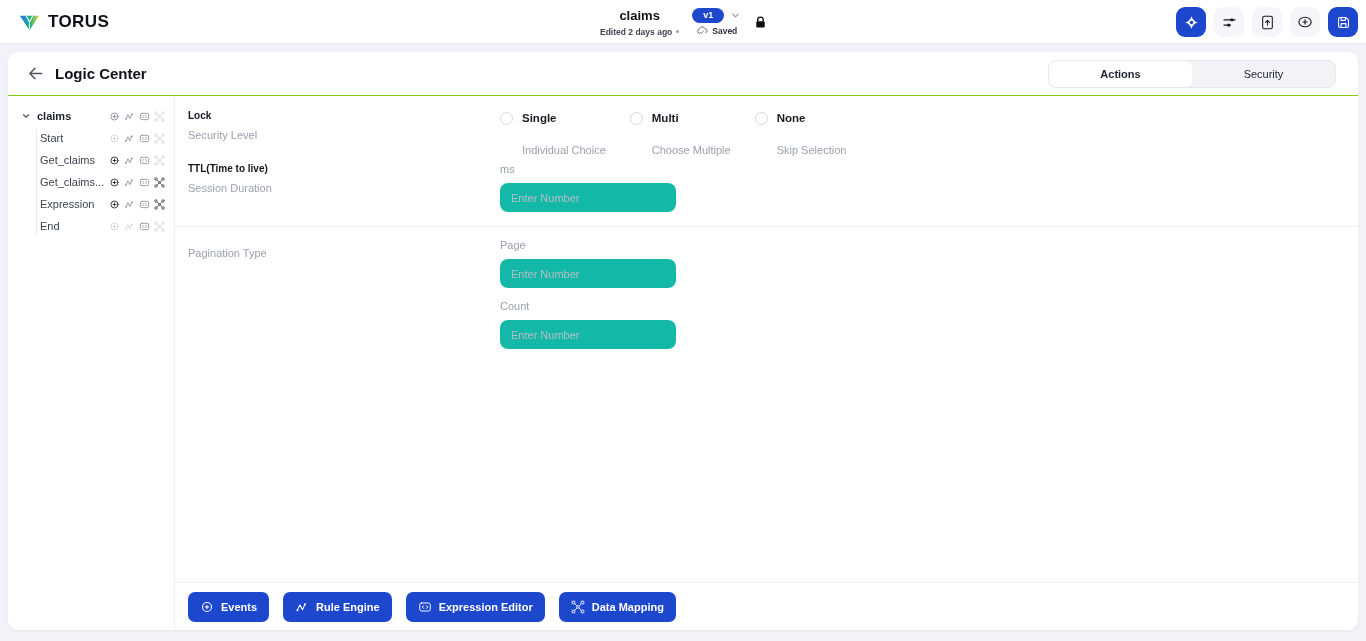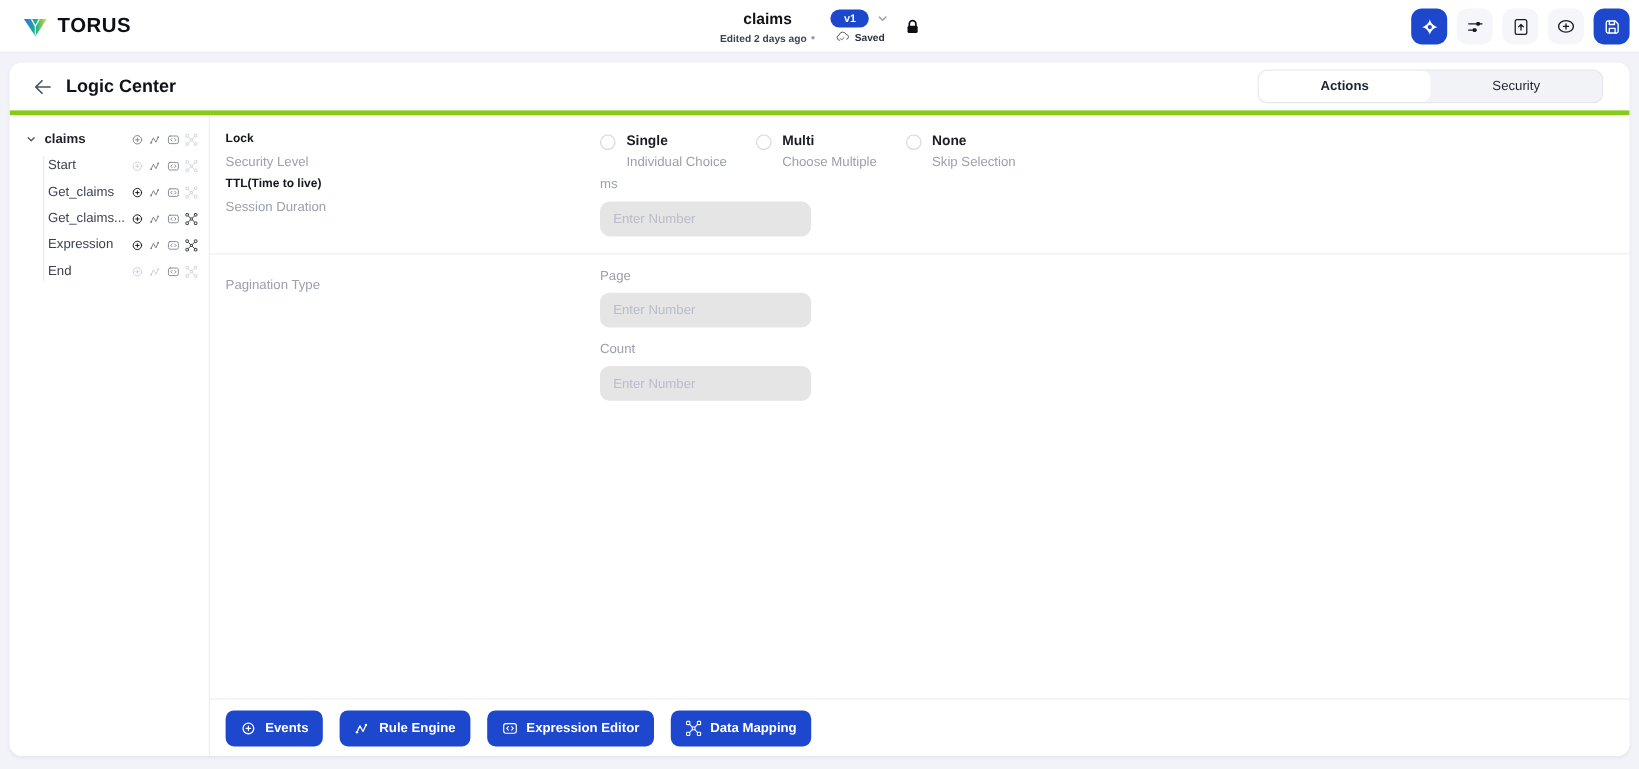--- a/index.html
+++ b/index.html
@@ -26,21 +26,21 @@
   .saved-row { display:flex; align-items:center; gap:4px; font-size:8.5px; font-weight:700; color:#2c313c; }
 
   .topbar-actions { position:absolute; right:8px; top:7px; display:flex; gap:8px; }
   .tb-btn { width:30px; height:30px; border-radius:9px; display:flex; align-items:center; justify-content:center; border:none; cursor:pointer; }
   .tb-btn.light { background:#f5f6f9; }
   .tb-btn.blue { background:#1d47cc; }
 
   
   .card { position:absolute; left:8px; right:8px; top:52px; bottom:11px; background:#fff; border-radius:10px;
           box-shadow:0 1px 3px rgba(20,24,40,.05); display:flex; flex-direction:column; overflow:hidden; }
-  .card-header { height:44px; flex:0 0 44px; display:flex; align-items:center; padding:0 22px 0 16px; border-bottom:4px solid #84cc16; }
+  .card-header { height:44px; flex:0 0 44px; display:flex; align-items:center; padding:0 22px 0 16px; border-bottom:1px solid #84cc16; }
   .back-btn { width:22px; height:22px; background:none; border:none; display:flex; align-items:center; justify-content:center; cursor:pointer; margin-right:9px; }
   .page-title { font-size:15px; font-weight:700; color:#0f1217; }
   .tab-group { margin-left:auto; width:288px; height:28px; background:#f2f3f7; border:1px solid #e5e7ed; border-radius:8px; display:flex; }
   .tab { flex:1; display:flex; align-items:center; justify-content:center; font-size:11px; color:#1d2330; background:transparent; border:none; border-radius:7px; cursor:pointer; font-weight:500; font-family:inherit; }
   .tab.active { background:#fff; font-weight:600; }
 
   .card-body { flex:1; display:flex; min-height:0; }
 
   
   .sidebar { width:167px; flex:0 0 167px; border-right:1px solid #edeff3; padding-top:9px; }
@@ -59,25 +59,25 @@
   .main { flex:1; display:flex; flex-direction:column; min-width:0; }
   .sec { display:flex; padding-left:13px; }
   .sec-lock { padding-top:14px; }
   .lblcol { width:312px; flex:0 0 312px; }
   .f-title { font-size:10px; font-weight:700; color:#14171d; }
   .f-sub { font-size:11px; color:#9aa1ad; margin-top:8px; }
   .radio-stack { display:flex; flex-direction:row; gap:24px; padding-top:2px; }
   .radio-opt { display:flex; gap:9px; cursor:pointer; }
   .radio-circ { width:13px; height:13px; border:1px solid #d5d8df; border-radius:50%; background:#fff; flex:0 0 13px; }
   .opt-label { font-size:11.5px; font-weight:700; color:#191d25; }
-  .opt-desc { font-size:11px; color:#9aa1ad; margin-top:5px; }
+  .opt-desc { font-size:11px; color:#9aa1ad; margin-top:20px; }
 
   .sec-ttl { padding-top:7px; padding-bottom:14px; }
   .field-label { font-size:11px; color:#9aa1ad; margin-bottom:8px; }
-  .num-input { width:176px; height:29px; background:#e5e5e5; border:none; border-radius:8px; padding:0 11px; font-size:11px; color:#30343d; font-family:inherit; }
+  .num-input { width:176px; height:29px; background:#14b8a6; border:none; border-radius:8px; padding:0 11px; font-size:11px; color:#30343d; font-family:inherit; }
   .num-input::placeholder { color:#b8bdc8; }
 
   .hdiv { height:1px; background:#edeff3; }
 
   .sec-pag { padding-top:12px; padding-bottom:20px; }
   .pag-fields { display:flex; gap:12px;flex-direction:column; }
 
   .spacer { flex:1; }
 
   .footer-row { display:flex; gap:14px; padding:9px 0 8px 13px; }

